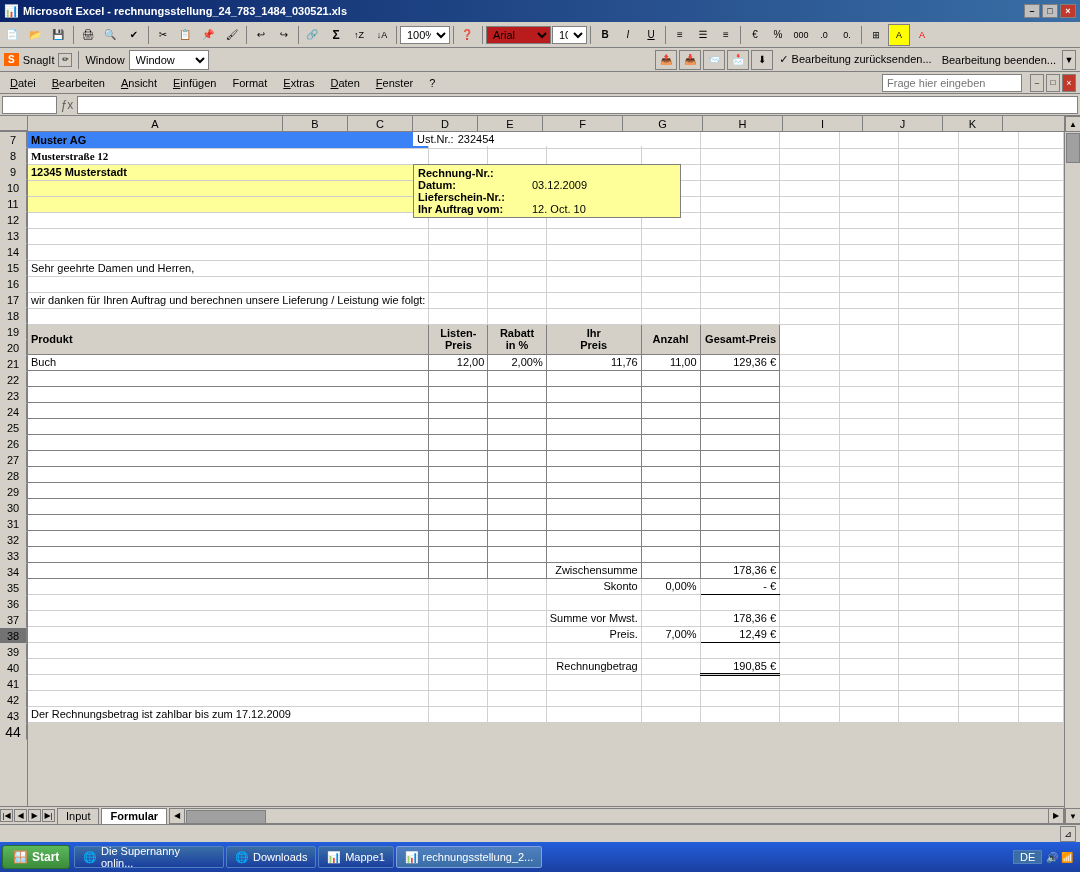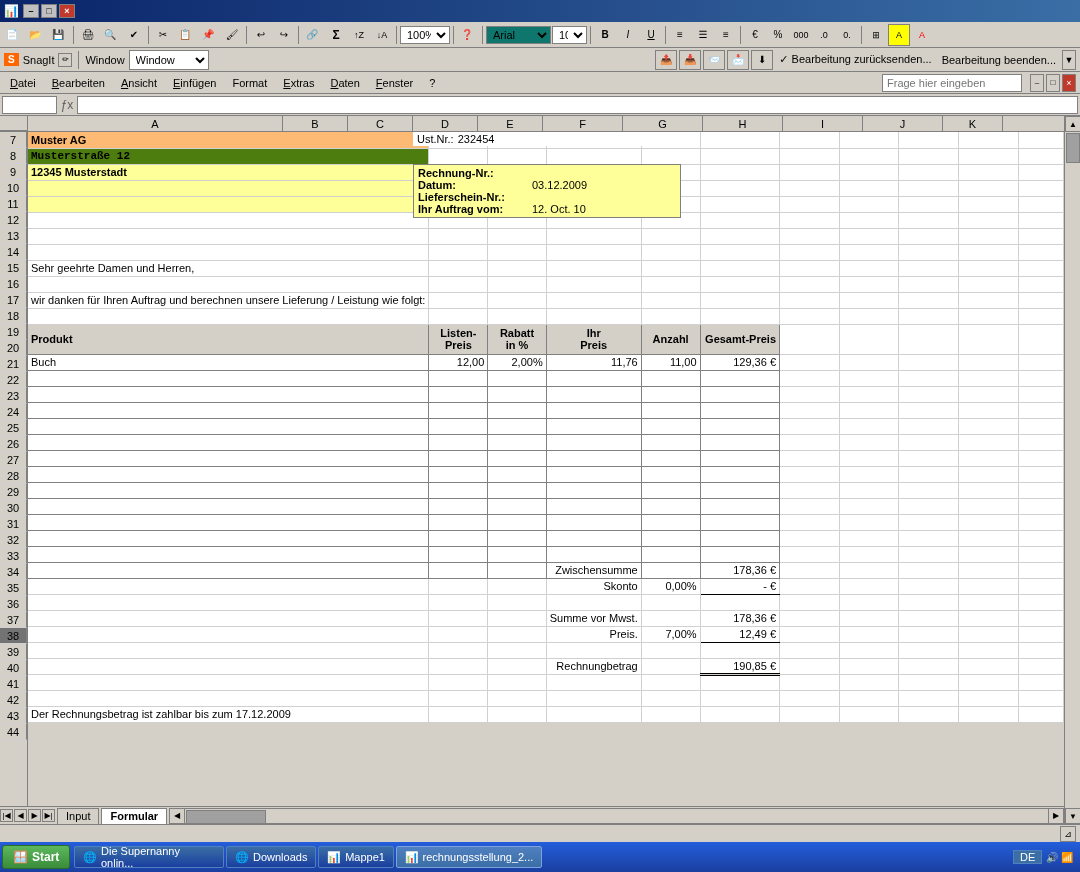--- a/index.html
+++ b/index.html
@@ -105,20 +105,21 @@
       overflow: hidden;
     }
   </style>
 </head>
 <body>
 
 <div style="width:1080px; height:872px; overflow:hidden; display:flex; flex-direction:column; background:#d4d0c8; font-family:Arial,sans-serif; font-size:11px;">
 
   <div class="title-bar">
     <span class="title-icon">📊</span>
+    <span class="title-text">Microsoft Excel - rechnungsstellung_24_783_1484_030521.xls</span>
     <div class="win-btns">
       <div class="win-btn">–</div>
       <div class="win-btn">□</div>
       <div class="win-btn close">×</div>
     </div>
   </div>
 
   <div class="toolbar-row" style="height:26px; gap:1px; padding:1px 2px; border-bottom:1px solid #808080; background:#d4d0c8; display:flex; align-items:center;">
 
     <div class="tb-btn" title="New">📄</div>
@@ -143,21 +144,21 @@
     <div class="tb-btn" style="font-size:9px;">↓A</div>
     <div class="tb-sep"></div>
 
     <div style="display:flex; align-items:center; gap:2px;">
       <select style="height:18px; font-size:11px; background:white; border:1px solid #808080; padding:0 2px; width:50px;"><option>100%</option></select>
     </div>
     <div class="tb-sep"></div>
     <div class="tb-btn">❓</div>
 
     <div class="tb-sep"></div>
-    <select style="height:18px; font-size:11px; background:#0f766e; border:1px solid #808080; padding:0 2px; width:65px;"><option>Arial</option></select>
+    <select style="height:18px; font-size:11px; background:#b91c1c; border:1px solid #808080; padding:0 2px; width:65px;"><option>Arial</option></select>
     <select style="height:18px; font-size:11px; background:white; border:1px solid #808080; padding:0 2px; width:35px;"><option>10</option></select>
     <div class="tb-sep"></div>
     <div class="tb-btn" style="font-weight:bold;">B</div>
     <div class="tb-btn" style="font-style:italic;">I</div>
     <div class="tb-btn" style="text-decoration:underline;">U</div>
     <div class="tb-sep"></div>
     <div class="tb-btn" style="font-size:10px;">≡</div>
     <div class="tb-btn" style="font-size:10px;">☰</div>
     <div class="tb-btn" style="font-size:10px;">≡</div>
     <div class="tb-sep"></div>
@@ -275,55 +276,55 @@
                 <div style="height: 16px; border-bottom: 1px solid rgb(208, 208, 208); border-right: 1px solid rgb(128, 128, 128); display: flex; align-items: center; justify-content: center; font-size: 11px; color: rgb(0, 0, 0); background: rgb(212, 208, 200);">34</div>
                 <div style="height: 16px; border-bottom: 1px solid rgb(208, 208, 208); border-right: 1px solid rgb(128, 128, 128); display: flex; align-items: center; justify-content: center; font-size: 11px; color: rgb(0, 0, 0); background: rgb(212, 208, 200);">35</div>
                 <div style="height: 16px; border-bottom: 1px solid rgb(208, 208, 208); border-right: 1px solid rgb(128, 128, 128); display: flex; align-items: center; justify-content: center; font-size: 11px; color: rgb(0, 0, 0); background: rgb(212, 208, 200);">36</div>
                 <div style="height: 16px; border-bottom: 1px solid rgb(208, 208, 208); border-right: 1px solid rgb(128, 128, 128); display: flex; align-items: center; justify-content: center; font-size: 11px; color: rgb(0, 0, 0); background: rgb(212, 208, 200);">37</div>
                 <div style="height: 16px; border-bottom: 1px solid rgb(208, 208, 208); border-right: 1px solid rgb(128, 128, 128); display: flex; align-items: center; justify-content: center; font-size: 11px; color: rgb(0, 0, 0); background: #737373;">38</div>
                 <div style="height: 16px; border-bottom: 1px solid rgb(208, 208, 208); border-right: 1px solid rgb(128, 128, 128); display: flex; align-items: center; justify-content: center; font-size: 11px; color: rgb(0, 0, 0); background: rgb(212, 208, 200);">39</div>
                 <div style="height: 16px; border-bottom: 1px solid rgb(208, 208, 208); border-right: 1px solid rgb(128, 128, 128); display: flex; align-items: center; justify-content: center; font-size: 11px; color: rgb(0, 0, 0); background: rgb(212, 208, 200);">40</div>
                 <div style="height: 16px; border-bottom: 1px solid rgb(208, 208, 208); border-right: 1px solid rgb(128, 128, 128); display: flex; align-items: center; justify-content: center; font-size: 11px; color: rgb(0, 0, 0); background: rgb(212, 208, 200);">41</div>
                 <div style="height: 16px; border-bottom: 1px solid rgb(208, 208, 208); border-right: 1px solid rgb(128, 128, 128); display: flex; align-items: center; justify-content: center; font-size: 11px; color: rgb(0, 0, 0); background: rgb(212, 208, 200);">42</div>
                 <div style="height: 16px; border-bottom: 1px solid rgb(208, 208, 208); border-right: 1px solid rgb(128, 128, 128); display: flex; align-items: center; justify-content: center; font-size: 11px; color: rgb(0, 0, 0); background: rgb(212, 208, 200);">43</div>
-                <div style="height: 16px; border-bottom: 1px solid rgb(208, 208, 208); border-right: 1px solid rgb(128, 128, 128); display: flex; align-items: center; justify-content: center; font-size: 11px; color: rgb(0, 0, 0); background: rgb(212, 208, 200);">44</div>
+                <div style="height: 16px; border-bottom: 1px solid rgb(208, 208, 208); border-right: 1px solid rgb(128, 128, 128); display: flex; align-items: center; justify-content: center; font-size: 14px; color: rgb(0, 0, 0); background: rgb(212, 208, 200);">44</div>
               </div>
           </div>
 
           <div style="flex:1; overflow:hidden; position:relative;">
             <table style="border-collapse:collapse; table-layout:fixed;">
               <colgroup>
                 <col style="width:255px">
                 <col style="width:65px">
                 <col style="width:65px">
                 <col style="width:65px">
                 <col style="width:65px">
                 <col style="width:80px">
                 <col style="width:80px">
                 <col style="width:80px">
                 <col style="width:80px">
                 <col style="width:80px">
                 <col style="width:60px">
               </colgroup>
               <tbody id="grid-body">
               <tr style="height: 16px;">
-                    <td style="border-right: 1px solid rgb(208, 208, 208); border-bottom: 1px solid rgb(208, 208, 208); padding: 1px 3px; height: 16px; font-size: 11px; white-space: nowrap; overflow: hidden; vertical-align: middle; background: #fdba74; font-family: Arial, sans-serif; font-weight: bold;">Muster AG</td>
-                    <td style="border-right: 1px solid rgb(208, 208, 208); border-bottom: 1px solid rgb(208, 208, 208); padding: 1px 3px; height: 16px; font-size: 11px; white-space: nowrap; overflow: hidden; vertical-align: middle; background: white; font-family: Arial, sans-serif;"></td>
-                    <td style="border-right: 1px solid rgb(208, 208, 208); border-bottom: 1px solid rgb(208, 208, 208); padding: 1px 3px; height: 16px; font-size: 11px; white-space: nowrap; overflow: hidden; vertical-align: middle; background: white; font-family: Arial, sans-serif;"></td>
-                    <td style="border-right: 1px solid rgb(208, 208, 208); border-bottom: 1px solid rgb(208, 208, 208); padding: 1px 3px; height: 16px; font-size: 11px; white-space: nowrap; overflow: hidden; vertical-align: middle; background: white; font-family: Arial, sans-serif;"></td>
-                    <td style="border-right: 1px solid rgb(208, 208, 208); border-bottom: 1px solid rgb(208, 208, 208); padding: 1px 3px; height: 16px; font-size: 11px; white-space: nowrap; overflow: hidden; vertical-align: middle; background: white; font-family: Arial, sans-serif;"></td>
-                    <td style="border-right: 1px solid rgb(208, 208, 208); border-bottom: 1px solid rgb(208, 208, 208); padding: 1px 3px; height: 16px; font-size: 11px; white-space: nowrap; overflow: hidden; vertical-align: middle; background: white; font-family: Arial, sans-serif;"></td>
-                    <td style="border-right: 1px solid rgb(208, 208, 208); border-bottom: 1px solid rgb(208, 208, 208); padding: 1px 3px; height: 16px; font-size: 11px; white-space: nowrap; overflow: hidden; vertical-align: middle; background: white; font-family: Arial, sans-serif;"></td>
-                    <td style="border-right: 1px solid rgb(208, 208, 208); border-bottom: 1px solid rgb(208, 208, 208); padding: 1px 3px; height: 16px; font-size: 11px; white-space: nowrap; overflow: hidden; vertical-align: middle; background: white; font-family: Arial, sans-serif;"></td>
-                    <td style="border-right: 1px solid rgb(208, 208, 208); border-bottom: 1px solid rgb(208, 208, 208); padding: 1px 3px; height: 16px; font-size: 11px; white-space: nowrap; overflow: hidden; vertical-align: middle; background: white; font-family: Arial, sans-serif;"></td>
-                    <td style="border-right: 1px solid rgb(208, 208, 208); border-bottom: 1px solid rgb(208, 208, 208); padding: 1px 3px; height: 16px; font-size: 11px; white-space: nowrap; overflow: hidden; vertical-align: middle; background: white; font-family: Arial, sans-serif;"></td>
-                    <td style="border-right: 1px solid rgb(208, 208, 208); border-bottom: 1px solid rgb(208, 208, 208); padding: 1px 3px; height: 16px; font-size: 11px; white-space: nowrap; overflow: hidden; vertical-align: middle; background: white; font-family: Arial, sans-serif;"></td>
-                  </tr>
-                  <tr style="height: 16px;">
-                    <td style="border-right: 1px solid rgb(208, 208, 208); border-bottom: 1px solid rgb(208, 208, 208); padding: 1px 3px; height: 16px; font-size: 11px; white-space: nowrap; overflow: hidden; vertical-align: middle; background: #4d7c0f; font-family: Liberation Mono, monospace; font-weight: bold;">Musterstraße 12</td>
+                    <td style="border-right: 1px solid rgb(208, 208, 208); border-bottom: 1px solid rgb(208, 208, 208); padding: 1px 3px; height: 16px; font-size: 11px; white-space: nowrap; overflow: hidden; vertical-align: middle; background: #3b82f6; font-family: Arial, sans-serif; font-weight: bold;">Muster AG</td>
+                    <td style="border-right: 1px solid rgb(208, 208, 208); border-bottom: 1px solid rgb(208, 208, 208); padding: 1px 3px; height: 16px; font-size: 11px; white-space: nowrap; overflow: hidden; vertical-align: middle; background: white; font-family: Arial, sans-serif;"></td>
+                    <td style="border-right: 1px solid rgb(208, 208, 208); border-bottom: 1px solid rgb(208, 208, 208); padding: 1px 3px; height: 16px; font-size: 11px; white-space: nowrap; overflow: hidden; vertical-align: middle; background: white; font-family: Arial, sans-serif;"></td>
+                    <td style="border-right: 1px solid rgb(208, 208, 208); border-bottom: 1px solid rgb(208, 208, 208); padding: 1px 3px; height: 16px; font-size: 11px; white-space: nowrap; overflow: hidden; vertical-align: middle; background: white; font-family: Arial, sans-serif;"></td>
+                    <td style="border-right: 1px solid rgb(208, 208, 208); border-bottom: 1px solid rgb(208, 208, 208); padding: 1px 3px; height: 16px; font-size: 11px; white-space: nowrap; overflow: hidden; vertical-align: middle; background: white; font-family: Arial, sans-serif;"></td>
+                    <td style="border-right: 1px solid rgb(208, 208, 208); border-bottom: 1px solid rgb(208, 208, 208); padding: 1px 3px; height: 16px; font-size: 11px; white-space: nowrap; overflow: hidden; vertical-align: middle; background: white; font-family: Arial, sans-serif;"></td>
+                    <td style="border-right: 1px solid rgb(208, 208, 208); border-bottom: 1px solid rgb(208, 208, 208); padding: 1px 3px; height: 16px; font-size: 11px; white-space: nowrap; overflow: hidden; vertical-align: middle; background: white; font-family: Arial, sans-serif;"></td>
+                    <td style="border-right: 1px solid rgb(208, 208, 208); border-bottom: 1px solid rgb(208, 208, 208); padding: 1px 3px; height: 16px; font-size: 11px; white-space: nowrap; overflow: hidden; vertical-align: middle; background: white; font-family: Arial, sans-serif;"></td>
+                    <td style="border-right: 1px solid rgb(208, 208, 208); border-bottom: 1px solid rgb(208, 208, 208); padding: 1px 3px; height: 16px; font-size: 11px; white-space: nowrap; overflow: hidden; vertical-align: middle; background: white; font-family: Arial, sans-serif;"></td>
+                    <td style="border-right: 1px solid rgb(208, 208, 208); border-bottom: 1px solid rgb(208, 208, 208); padding: 1px 3px; height: 16px; font-size: 11px; white-space: nowrap; overflow: hidden; vertical-align: middle; background: white; font-family: Arial, sans-serif;"></td>
+                    <td style="border-right: 1px solid rgb(208, 208, 208); border-bottom: 1px solid rgb(208, 208, 208); padding: 1px 3px; height: 16px; font-size: 11px; white-space: nowrap; overflow: hidden; vertical-align: middle; background: white; font-family: Arial, sans-serif;"></td>
+                  </tr>
+                  <tr style="height: 16px;">
+                    <td style="border-right: 1px solid rgb(208, 208, 208); border-bottom: 1px solid rgb(208, 208, 208); padding: 1px 3px; height: 16px; font-size: 11px; white-space: nowrap; overflow: hidden; vertical-align: middle; background: #ffffff; font-family: Liberation Serif, serif; font-weight: bold;">Musterstraße 12</td>
                     <td style="border-right: 1px solid rgb(208, 208, 208); border-bottom: 1px solid rgb(208, 208, 208); padding: 1px 3px; height: 16px; font-size: 11px; white-space: nowrap; overflow: hidden; vertical-align: middle; background: white; font-family: Arial, sans-serif;"></td>
                     <td style="border-right: 1px solid rgb(208, 208, 208); border-bottom: 1px solid rgb(208, 208, 208); padding: 1px 3px; height: 16px; font-size: 11px; white-space: nowrap; overflow: hidden; vertical-align: middle; background: white; font-family: Arial, sans-serif;"></td>
                     <td style="border-right: 1px solid rgb(208, 208, 208); border-bottom: 1px solid rgb(208, 208, 208); padding: 1px 3px; height: 16px; font-size: 11px; white-space: nowrap; overflow: hidden; vertical-align: middle; background: white; font-family: Arial, sans-serif;"></td>
                     <td style="border-right: 1px solid rgb(208, 208, 208); border-bottom: 1px solid rgb(208, 208, 208); padding: 1px 3px; height: 16px; font-size: 11px; white-space: nowrap; overflow: hidden; vertical-align: middle; background: white; font-family: Arial, sans-serif;"></td>
                     <td style="border-right: 1px solid rgb(208, 208, 208); border-bottom: 1px solid rgb(208, 208, 208); padding: 1px 3px; height: 16px; font-size: 11px; white-space: nowrap; overflow: hidden; vertical-align: middle; background: white; font-family: Arial, sans-serif;"></td>
                     <td style="border-right: 1px solid rgb(208, 208, 208); border-bottom: 1px solid rgb(208, 208, 208); padding: 1px 3px; height: 16px; font-size: 11px; white-space: nowrap; overflow: hidden; vertical-align: middle; background: white; font-family: Arial, sans-serif;"></td>
                     <td style="border-right: 1px solid rgb(208, 208, 208); border-bottom: 1px solid rgb(208, 208, 208); padding: 1px 3px; height: 16px; font-size: 11px; white-space: nowrap; overflow: hidden; vertical-align: middle; background: white; font-family: Arial, sans-serif;"></td>
                     <td style="border-right: 1px solid rgb(208, 208, 208); border-bottom: 1px solid rgb(208, 208, 208); padding: 1px 3px; height: 16px; font-size: 11px; white-space: nowrap; overflow: hidden; vertical-align: middle; background: white; font-family: Arial, sans-serif;"></td>
                     <td style="border-right: 1px solid rgb(208, 208, 208); border-bottom: 1px solid rgb(208, 208, 208); padding: 1px 3px; height: 16px; font-size: 11px; white-space: nowrap; overflow: hidden; vertical-align: middle; background: white; font-family: Arial, sans-serif;"></td>
                     <td style="border-right: 1px solid rgb(208, 208, 208); border-bottom: 1px solid rgb(208, 208, 208); padding: 1px 3px; height: 16px; font-size: 11px; white-space: nowrap; overflow: hidden; vertical-align: middle; background: white; font-family: Arial, sans-serif;"></td>

